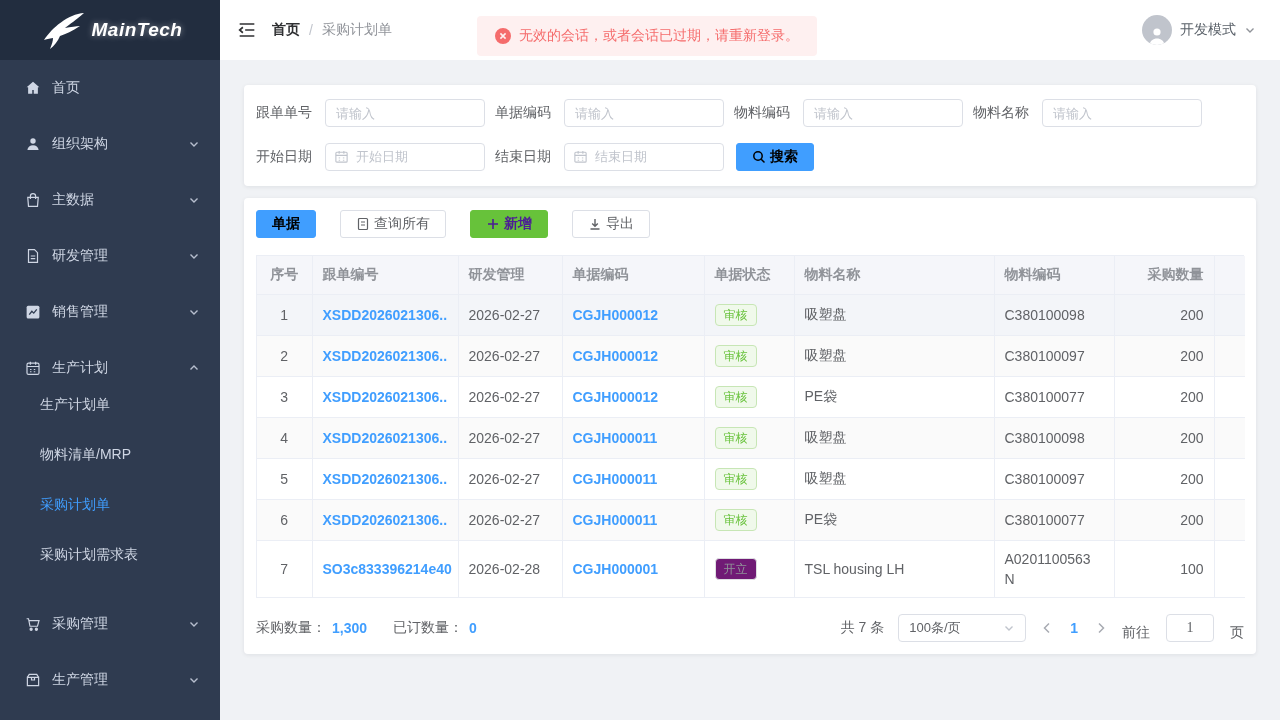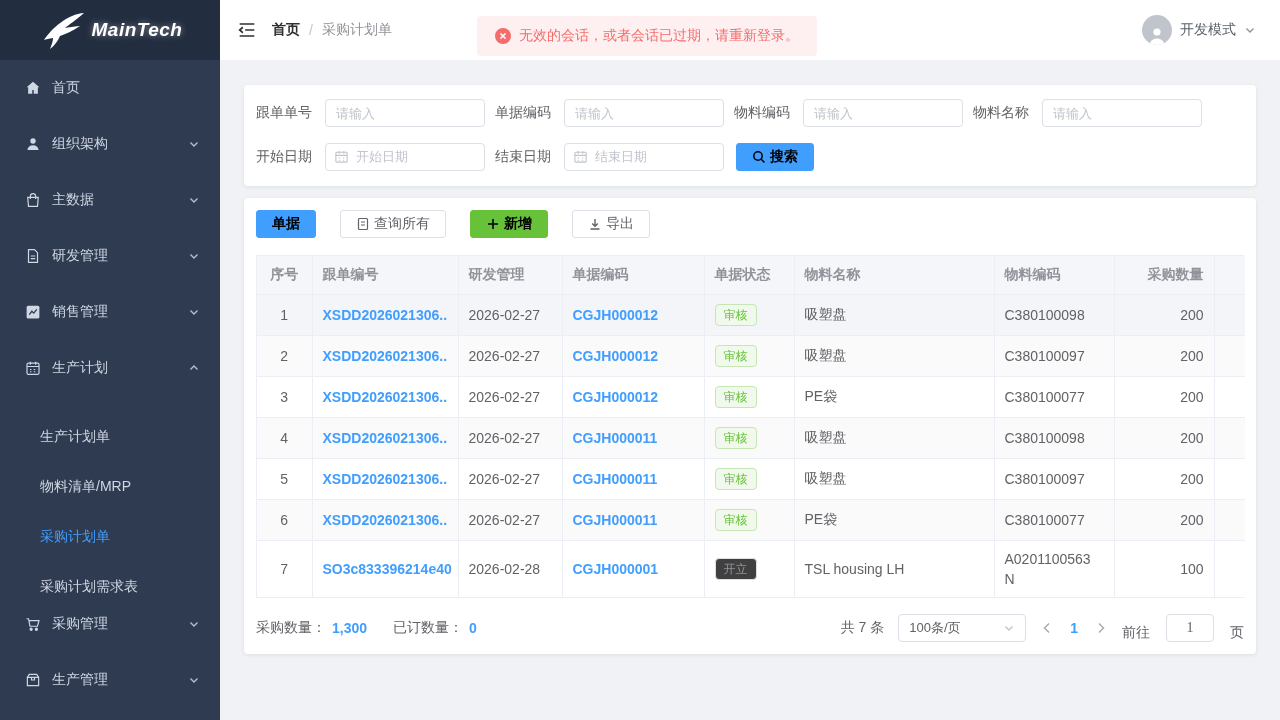--- a/index.html
+++ b/index.html
@@ -10,21 +10,21 @@
   .sidebar { width:220px; flex-shrink:0; background:#2f3b50; color:#cfd6e4; display:flex; flex-direction:column; }
   .logo-area { height:60px; background:#222d3f; display:flex; align-items:center; justify-content:center; gap:2px; }
   .logo-swoosh { width:52px; height:44px; }
   .logo-text { color:#fff; font-weight:bold; font-style:italic; font-size:19px; letter-spacing:.5px; text-shadow:0 0 6px rgba(255,255,255,.45); }
   .menu { list-style:none; }
   .menu-item { height:56px; display:flex; align-items:center; padding:0 20px 0 24px; cursor:pointer; font-size:14px; }
   .menu-item .mi-icon { width:18px; height:18px; margin-right:10px; flex-shrink:0; }
   .menu-item .mi-label { flex:1; }
   .mi-arrow { width:12px; height:12px; opacity:.85; }
   .submenu { list-style:none; }
-  .submenu-item { height:50px; display:flex; align-items:flex-end; padding-left:40px; cursor:pointer; font-size:14px; }
+  .submenu-item { height:50px; display:flex; align-items:flex-start; padding-left:40px; cursor:pointer; font-size:14px; }
   .submenu-item.active { color:#409eff; }
 
   
   .main { flex:1; display:flex; flex-direction:column; min-width:0; }
   .topbar { height:60px; background:#fff; display:flex; align-items:center; padding:0 24px 0 16px; position:relative; flex-shrink:0; }
   .fold-btn { width:22px; height:22px; color:#303133; cursor:pointer; margin-right:14px; }
   .breadcrumb { display:flex; align-items:center; gap:9px; font-size:14px; }
   .crumb-home { color:#303133; font-weight:bold; }
   .crumb-sep { color:#c0c4cc; }
   .crumb-current { color:#909399; }
@@ -44,21 +44,21 @@
   .form-row:last-child { margin-bottom:0;font-family:Liberation Mono, monospace; }
   .f-label { width:56px; text-align:left; margin-right:13px; color:#606266; flex-shrink:0; font-size:14px; }
   .f-input { width:160px; height:28px; border:1px solid #dcdfe6; border-radius:4px; padding:0 10px; font-size:13px; color:#606266; outline:none; margin-right:10px; font-family:inherit; }
   .f-input::placeholder { color:#c0c4cc; }
   .date-wrap { position:relative; margin-right:10px; }
   .date-wrap .f-input { padding-left:30px; margin-right:0; }
   .date-ico { position:absolute; left:9px; top:6px; width:15px; height:15px; color:#c0c4cc; }
   .btn { height:28px; border-radius:3px; border:1px solid #dcdfe6; background:#fff; color:#606266; font-size:14px; display:inline-flex; align-items:center; justify-content:center; gap:4px; padding:0 15px; cursor:pointer; font-family:inherit; }
   .btn .b-icon { width:14px; height:14px; }
   .btn-primary { background:#409eff; border-color:#409eff; color:#000000; }
-  .btn-success { background:#67c23a; border-color:#67c23a; color:#000000; }
+  .btn-success { background:#67c23a; border-color:#67c23a; color:#4c1d95; }
 
   
   .table-card { padding:12px; }
   .toolbar { display:flex; gap:24px; margin-bottom:17px; }
   .toolbar .btn { font-weight:bold; }
   .toolbar .btn.plain { font-weight:normal; }
 
   table { border-collapse:collapse; table-layout:fixed; width:988px; font-size:14px; }
   .tbl-wrap { border:1px solid #ebeef5; border-bottom:none; }
   th { background:#f5f6fa; color:#909399; font-weight:bold; height:38px; text-align:left; padding:0 10px; border-right:1px solid #ebeef5; border-bottom:1px solid #ebeef5; white-space:nowrap; overflow:hidden; }
@@ -66,21 +66,21 @@
   th:last-child, td:last-child { border-right:none; }
   tr.r-hover td { background:#f3f5f9; }
   tr.r-stripe td { background:#fafafa; }
   .col-seq { text-align:center; }
   th.col-seq { text-align:center; }
   .col-qty, th.col-qty { text-align:right; }
   .cell-link { color:#409eff; font-weight:bold; cursor:pointer; }
   .col-mcode { padding-right:20px; white-space:normal; word-break:break-all; line-height:20px; }
   .badge { display:inline-block; height:22px; line-height:20px; padding:0 8px; font-size:12px; border-radius:4px; border:1px solid; }
   .badge-success { color:#67c23a; background:#f0f9eb; border-color:#c7e6b5; }
-  .badge-info { color:#909399; background:#404040; border-color:#dedfe2; }
+  .badge-info { color:#909399; background:#701a75; border-color:#dedfe2; }
 
   
   .tfoot { display:flex; align-items:center; margin-top:16px; height:28px; font-size:14px; }
   .sum-item { display:flex; align-items:center; margin-right:26px; color:#606266; }
   .sum-val { color:#409eff; font-weight:bold; margin-left:6px; }
   .pager { margin-left:auto; display:flex; align-items:center; gap:14px; color:#606266; }
   .page-size { width:128px; height:28px; border:1px solid #dcdfe6; border-radius:4px; display:flex; align-items:center; padding:0 10px; cursor:pointer; color:#606266; font-size:13px; }
   .page-size .ps-arrow { margin-left:auto; width:12px; height:12px; color:#c0c4cc; }
   .pg-arrow { width:14px; height:14px; color:#a8abb2; cursor:pointer; }
   .pg-num { color:#409eff; font-weight:bold; padding:0 2px; cursor:pointer; }

